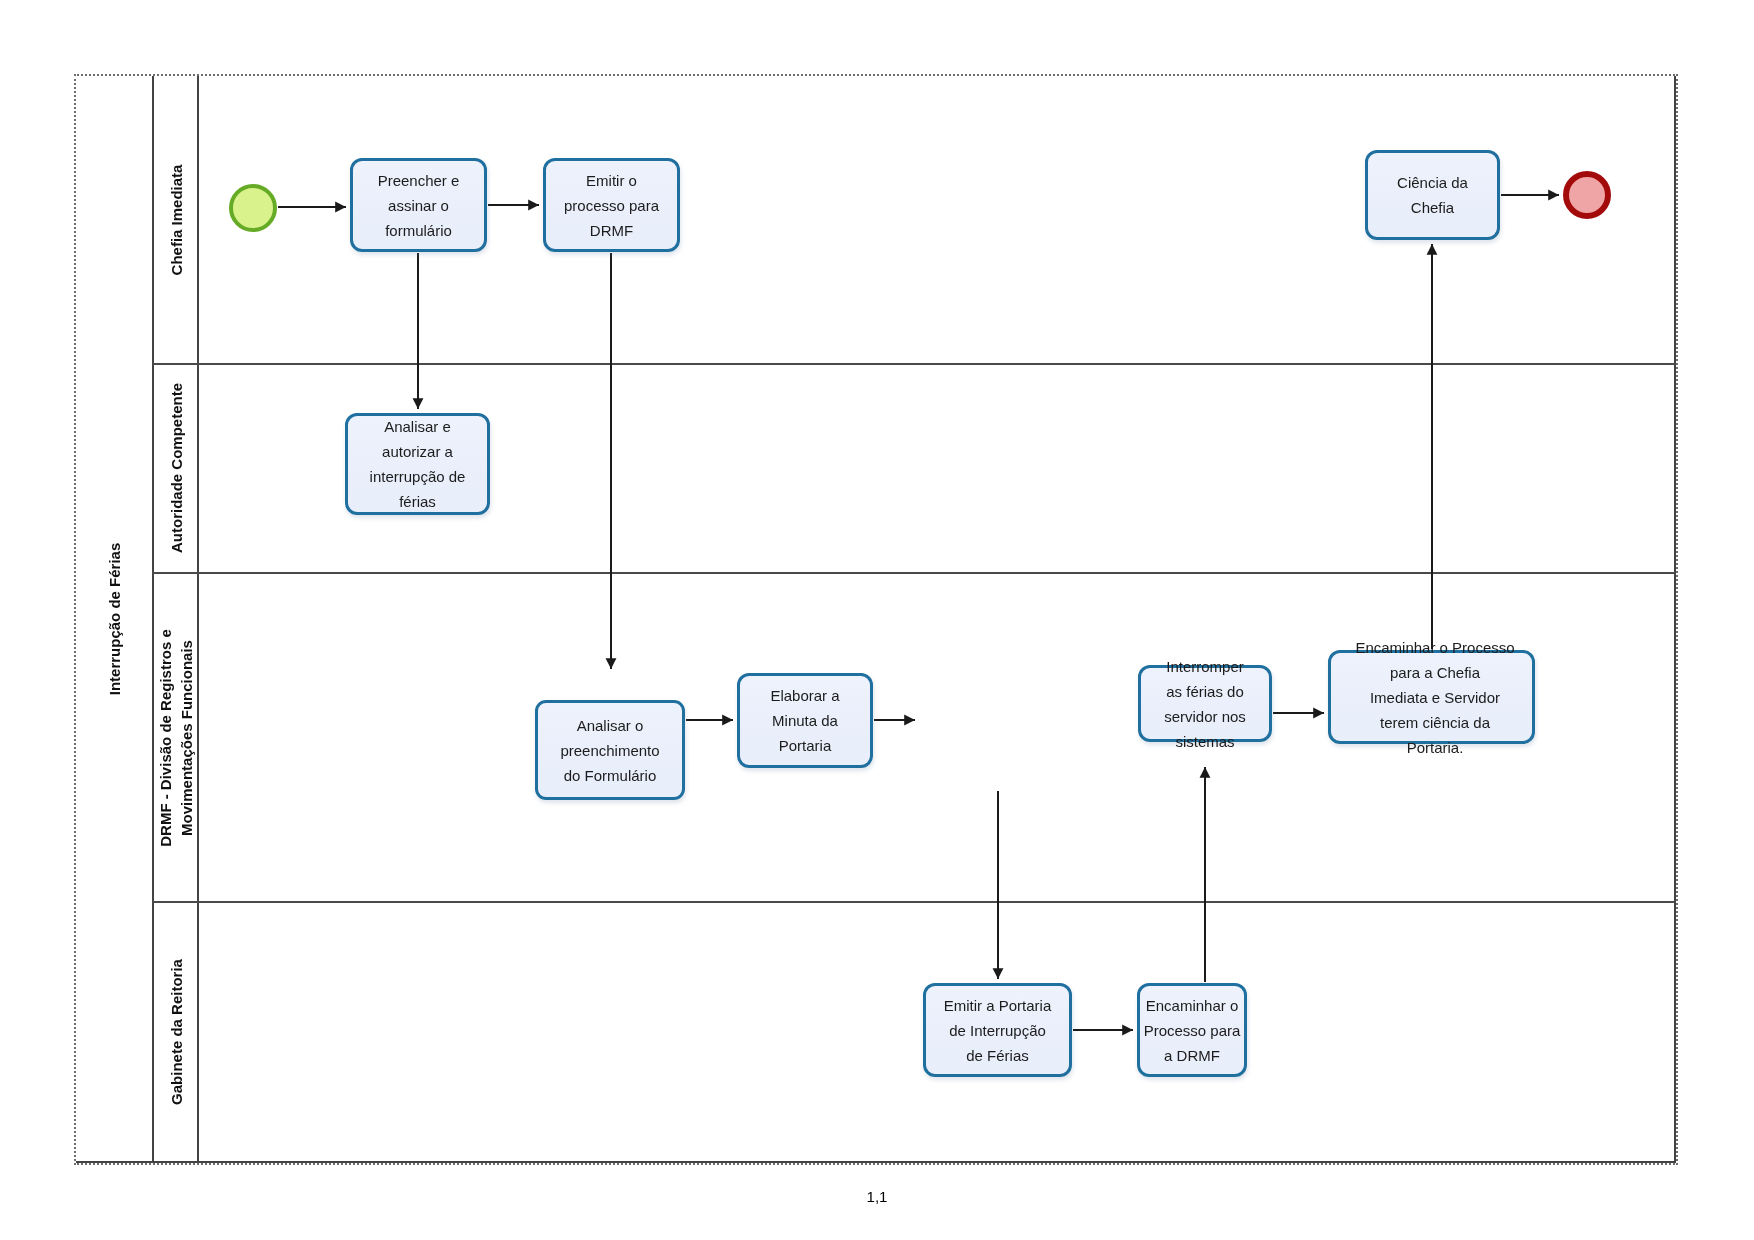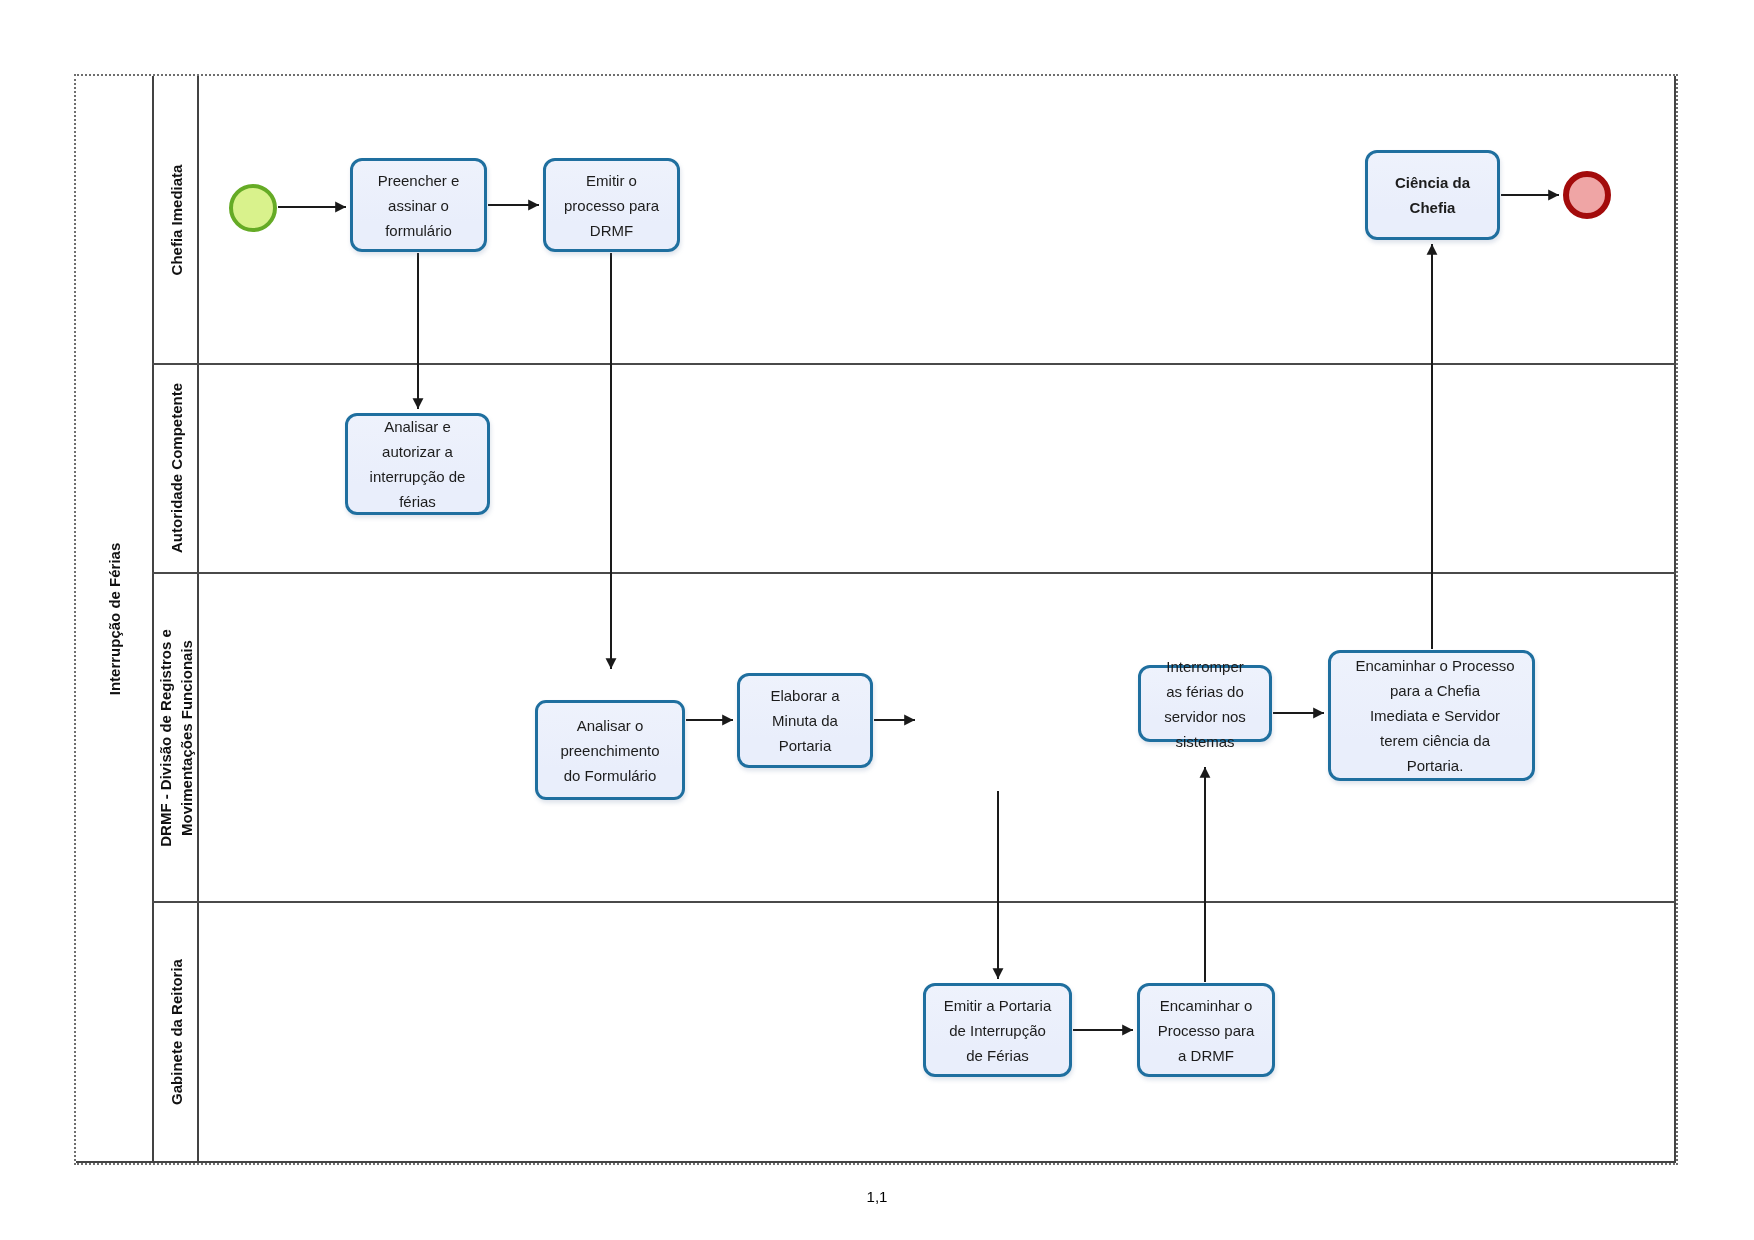--- a/index.html
+++ b/index.html
@@ -28,29 +28,29 @@
   .ll-gabinete{left:46px;top:1010px;}
 
   
   .task{position:absolute;display:flex;align-items:center;justify-content:center;
     text-align:center;font-size:15px;line-height:25px;white-space:pre-line;
     border:3px solid var(--task-border,#1f6f9f);border-radius:12px;
     background:linear-gradient(180deg,#eef2fc 0%,var(--task-fill,#e9eefb) 70%);
     box-shadow:1px 3px 4px rgba(110,130,170,0.22);box-sizing:border-box;color:#1c1c1c;}
   .t-preencher{left:350px;top:158px;width:137px;height:94px;}
   .t-enviar{left:543px;top:158px;width:137px;height:94px;}
-  .t-ciencia{left:1365px;top:150px;width:135px;height:90px;font-weight:bold;}
+  .t-ciencia{left:1365px;top:150px;width:135px;height:90px;}
   .t-autorizar{left:345px;top:413px;width:145px;height:102px;}
   .t-analisar{left:535px;top:700px;width:150px;height:100px;border-radius:11px;}
   .t-elaborar{left:737px;top:673px;width:136px;height:95px;}
   .t-encgab{left:919px;top:668px;width:162px;height:122px;}
   .t-interromper{left:1138px;top:665px;width:134px;height:77px;}
-  .t-encchefia{left:1328px;top:650px;width:207px;height:131px;padding-left:7px;}
+  .t-encchefia{left:1328px;top:650px;width:207px;height:94px;padding-left:7px;}
   .t-emitir{left:923px;top:983px;width:149px;height:94px;}
-  .t-encdrmf{left:1137px;top:983px;width:138px;height:94px;}
+  .t-encdrmf{left:1137px;top:983px;width:110px;height:94px;}
 
   
   .event{position:absolute;border-radius:50%;box-sizing:border-box;}
   .ev-start{left:229px;top:184px;width:48px;height:48px;
     border:4px solid var(--start-border,#65ab25);background:var(--start-fill,#d9f28c);}
   .ev-end{left:1563px;top:171px;width:48px;height:48px;
     border:6px solid var(--end-border,#a30b0b);background:var(--end-fill,#efa5a5);}
 
   svg.flows{position:absolute;left:0;top:0;pointer-events:none;}
   .page-num{position:absolute;left:0;top:1188px;width:1754px;text-align:center;

